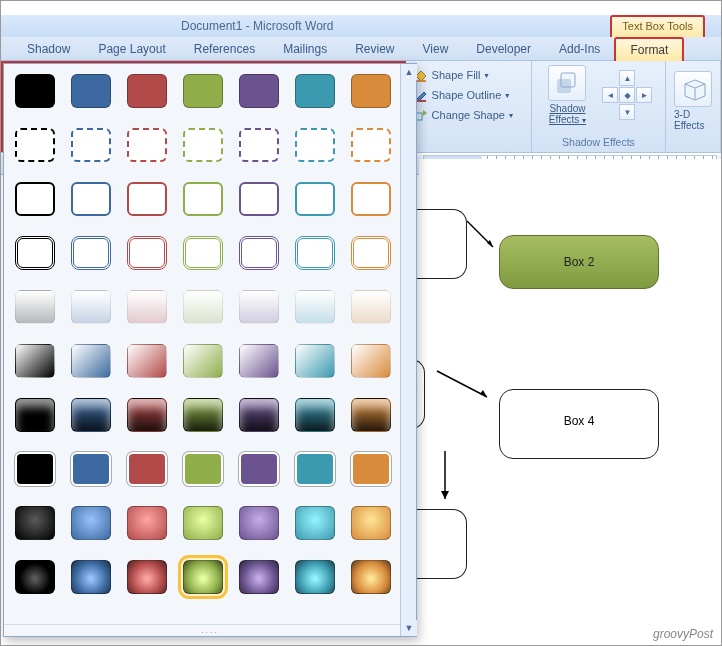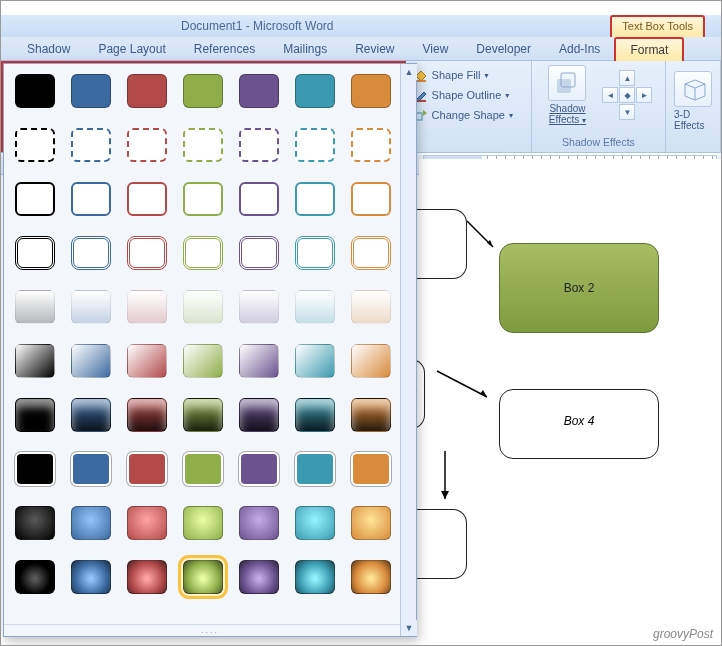--- a/index.html
+++ b/index.html
@@ -380,25 +380,25 @@
 </div>
 
 <div class="ruler">
   <div class="ruler-inner">
       <div class="ruler-shade"></div>
     </div>
 </div>
 
 <div class="doc-area">
   <div class="flow-box" style="left:-10px; top:50px; width:58px; height:70px; border-left:none; border-top-left-radius:0; border-bottom-left-radius:0;"></div>
-  <div class="flow-box green" style="left:80px; top:84px; width:160px; height:90px;">
+  <div class="flow-box green" style="left:80px; top:76px; width:160px; height:54px;">
     <span class="lbl">Box 2</span>
   </div>
   <div class="flow-box" style="left:-10px; top:200px; width:16px; height:70px; border-left:none; border-top-left-radius:0; border-bottom-left-radius:0; font-size:12px; padding:22px 0 0 2px;"><span>3</span></div>
-  <div class="flow-box" style="left:80px; top:230px; width:160px; height:70px;font-style:italic;">
+  <div class="flow-box" style="left:80px; top:230px; width:160px; height:70px;">
     <span class="lbl" style="display:block;text-align:center;padding-top:24px">Box 4</span>
   </div>
   <div class="flow-box" style="left:-10px; top:350px; width:58px; height:70px; border-left:none; border-top-left-radius:0; border-bottom-left-radius:0;"></div>
 
   <svg class="arrow-svg" style="left:46px;top:60px" width="36" height="36">
       <line x1="2" y1="2" x2="28" y2="28" stroke="#000" stroke-width="1.5"></line>
       <path d="M28 28 L22 24 L25 21 Z" fill="#000"></path>
     </svg>
   <svg class="arrow-svg" style="left:16px;top:210px" width="60" height="36">
       <line x1="2" y1="2" x2="52" y2="28" stroke="#000" stroke-width="1.5"></line>

